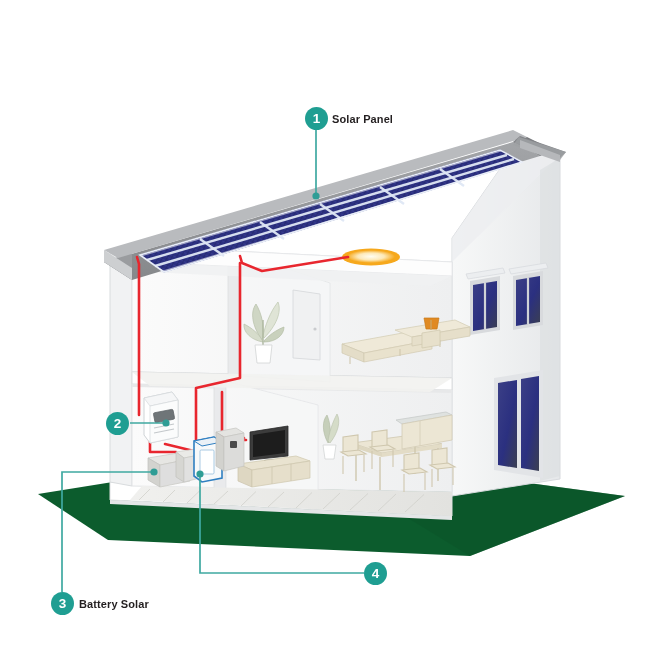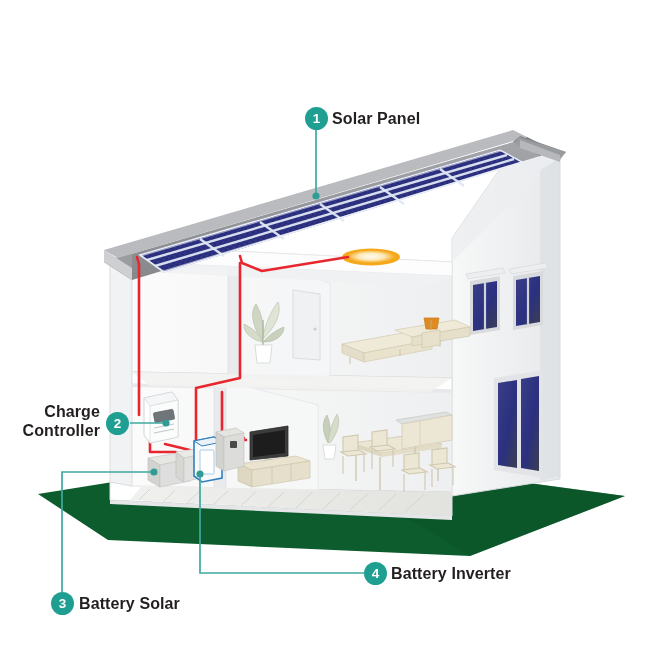--- a/index.html
+++ b/index.html
@@ -1,21 +1,21 @@
 <!DOCTYPE html>
 <html><head>
 <meta charset="utf-8">
 <title>Solar Home System Diagram</title>
 <style>
   html,body{margin:0;padding:0;background:#ffffff;}
   body{width:652px;height:652px;overflow:hidden;
        font-family:"Liberation Sans","DejaVu Sans",sans-serif;}
   #stage{position:relative;width:652px;height:652px;background:#ffffff;}
   #stage svg{position:absolute;left:0;top:0;}
-  .lbl{position:absolute;color:#231f20;font-size:16px;font-weight:600;
+  .lbl{position:absolute;color:#231f20;font-size:11px;font-weight:600;
        letter-spacing:.1px;white-space:nowrap;line-height:18px;}
   .lbl.two{white-space:normal;text-align:right;line-height:19px;}
   .badge{position:absolute;width:23px;height:23px;border-radius:50%;
          background:#1f9e92;color:#fff;font-size:13.5px;font-weight:700;
          display:flex;align-items:center;justify-content:center;
          font-family:"Liberation Sans",sans-serif;}
 </style>
 </head>
 <body>
 
@@ -346,24 +346,19 @@
     <circle cx="166" cy="423" r="3.6"></circle>
     <circle cx="154" cy="472" r="3.6"></circle>
     <circle cx="200" cy="474" r="3.6"></circle>
   </g>
 </svg>
 
 <div class="badge" style="left:305px;top:107px;">1</div>
 <div class="lbl" style="left:332px;top:110px;">Solar Panel</div>
 
 <div class="badge" style="left:106px;top:412px;">2</div>
-<div class="lbl two" style="left:10px;top:402px;width:90px;">
-  <span>Charge</span><br>
-  <span>Controller</span>
-</div>
 
 <div class="badge" style="left:51px;top:592px;">3</div>
 <div class="lbl" style="left:79px;top:595px;">Battery Solar</div>
 
 <div class="badge" style="left:364px;top:562px;">4</div>
-<div class="lbl" style="left:391px;top:565px;">Battery Inverter</div>
 
 </div>
 
 </body></html>

